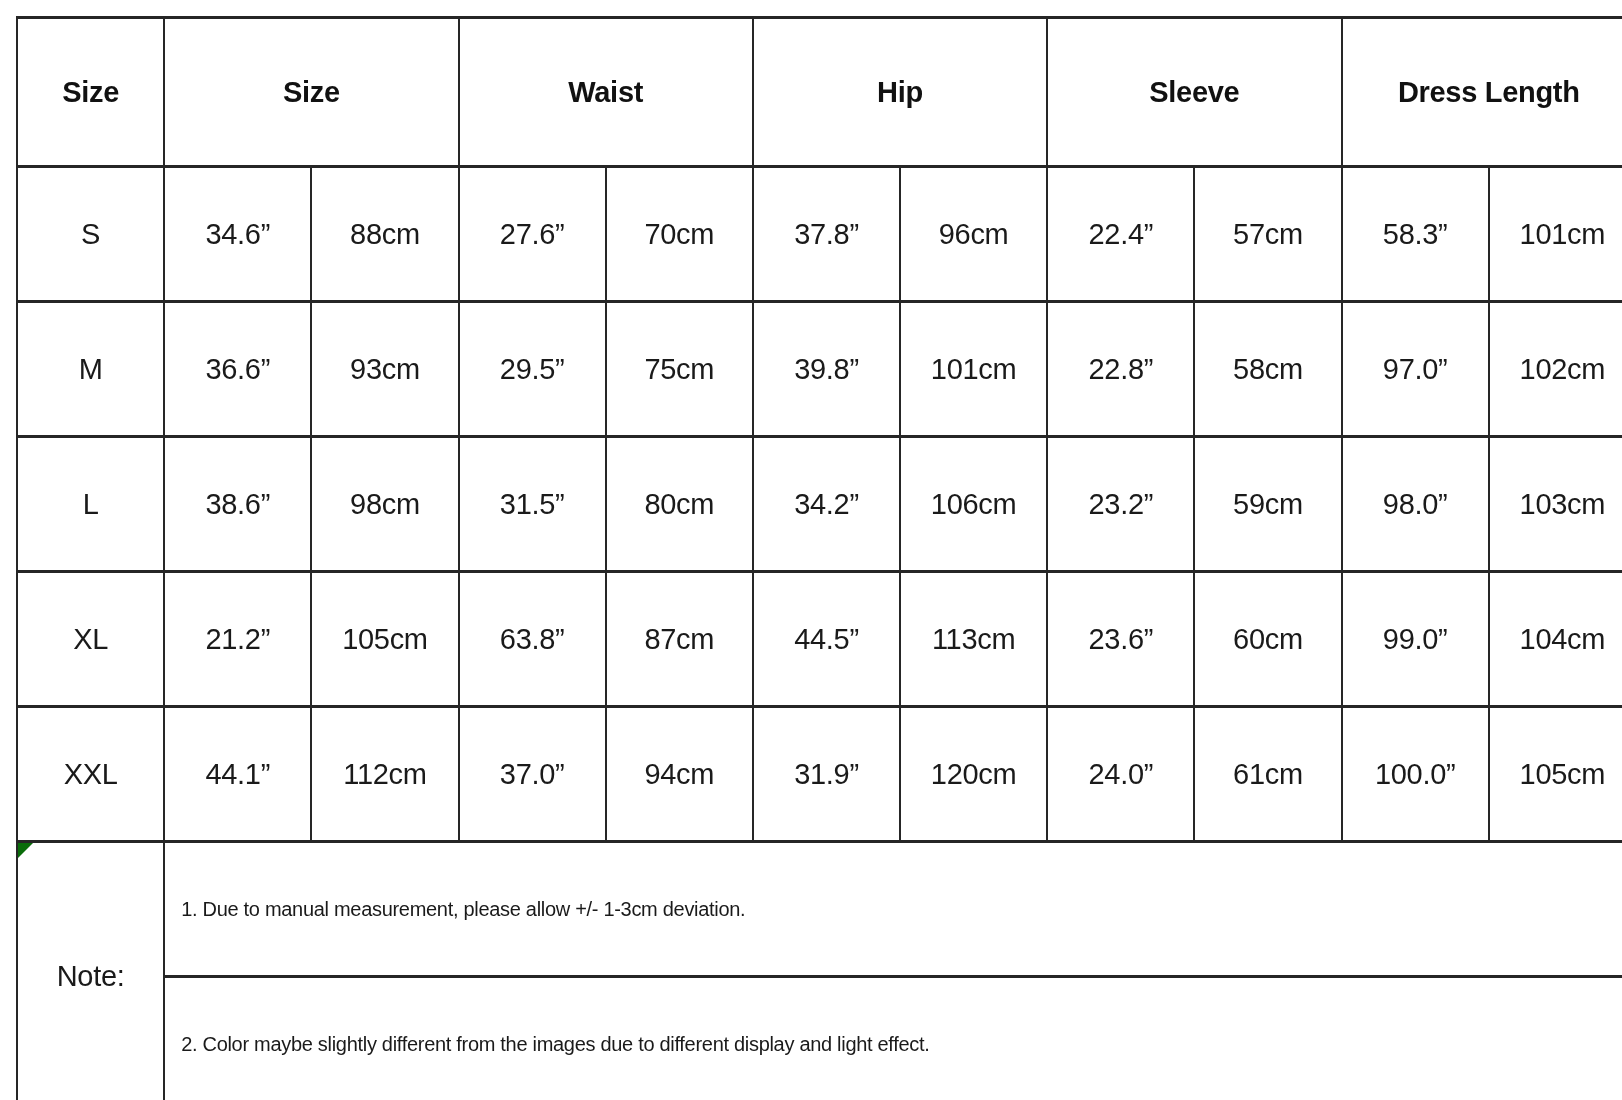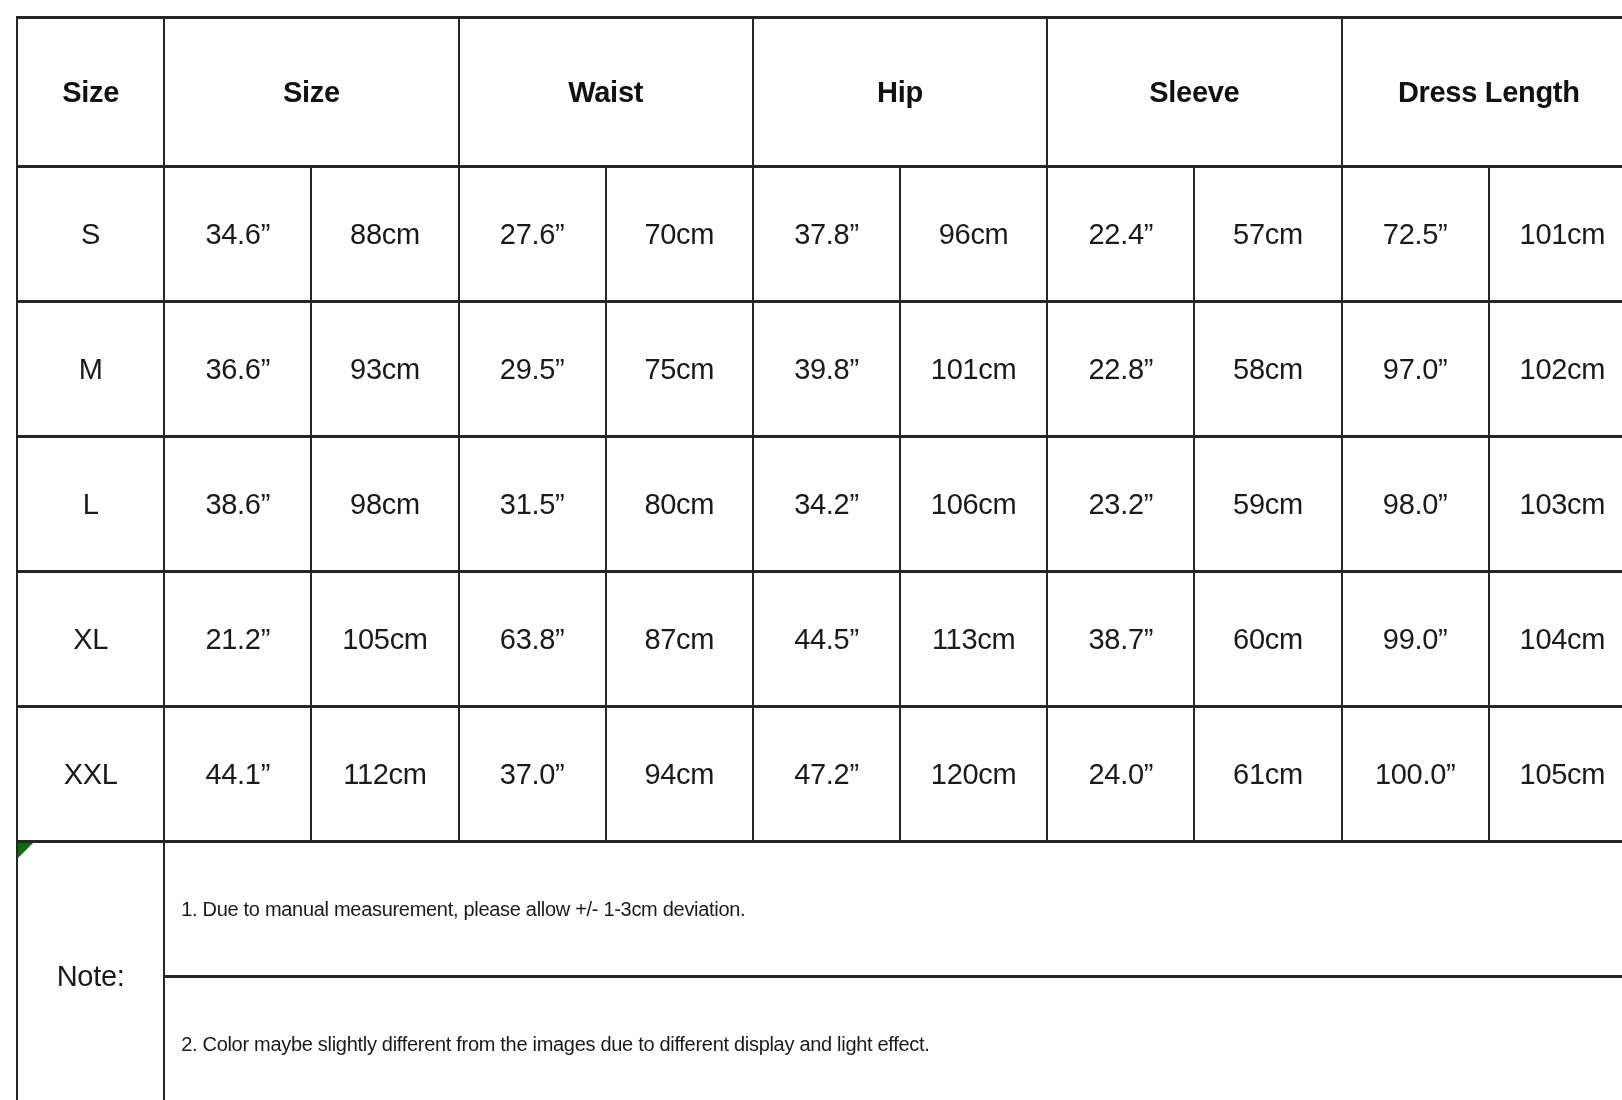--- a/index.html
+++ b/index.html
@@ -96,21 +96,21 @@
     <tr class="data-row">
       <td class="size-cell">S</td>
       <td class="value-cell">34.6”</td>
       <td class="value-cell">88cm</td>
       <td class="value-cell">27.6”</td>
       <td class="value-cell">70cm</td>
       <td class="value-cell">37.8”</td>
       <td class="value-cell">96cm</td>
       <td class="value-cell">22.4”</td>
       <td class="value-cell">57cm</td>
-      <td class="value-cell">72.5”</td>
+      <td class="value-cell">58.3”</td>
       <td class="value-cell">101cm</td>
     </tr>
     <tr class="data-row">
       <td class="size-cell">M</td>
       <td class="value-cell">36.6”</td>
       <td class="value-cell">93cm</td>
       <td class="value-cell">29.5”</td>
       <td class="value-cell">75cm</td>
       <td class="value-cell">39.8”</td>
       <td class="value-cell">101cm</td>
@@ -133,32 +133,32 @@
       <td class="value-cell">103cm</td>
     </tr>
     <tr class="data-row">
       <td class="size-cell">XL</td>
       <td class="value-cell">21.2”</td>
       <td class="value-cell">105cm</td>
       <td class="value-cell">63.8”</td>
       <td class="value-cell">87cm</td>
       <td class="value-cell">44.5”</td>
       <td class="value-cell">113cm</td>
-      <td class="value-cell">38.7”</td>
+      <td class="value-cell">23.6”</td>
       <td class="value-cell">60cm</td>
       <td class="value-cell">99.0”</td>
       <td class="value-cell">104cm</td>
     </tr>
     <tr class="data-row">
       <td class="size-cell">XXL</td>
       <td class="value-cell">44.1”</td>
       <td class="value-cell">112cm</td>
       <td class="value-cell">37.0”</td>
       <td class="value-cell">94cm</td>
-      <td class="value-cell">47.2”</td>
+      <td class="value-cell">31.9”</td>
       <td class="value-cell">120cm</td>
       <td class="value-cell">24.0”</td>
       <td class="value-cell">61cm</td>
       <td class="value-cell">100.0”</td>
       <td class="value-cell">105cm</td>
     </tr>
     <tr class="note-row">
       <td class="note-label" rowspan="2">
         <span class="green-corner"></span>
         <span>Note:</span>

